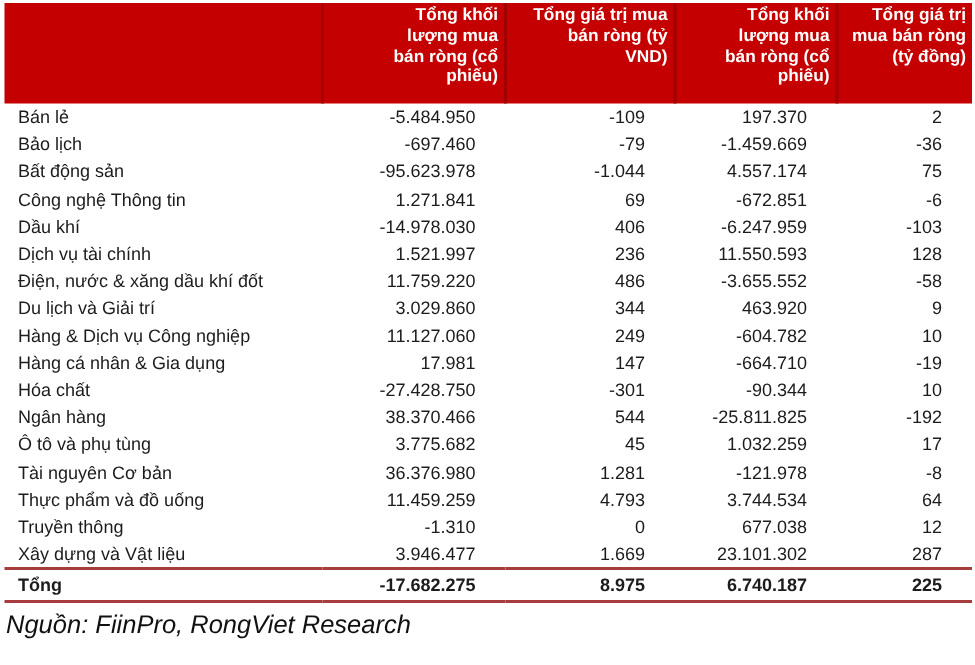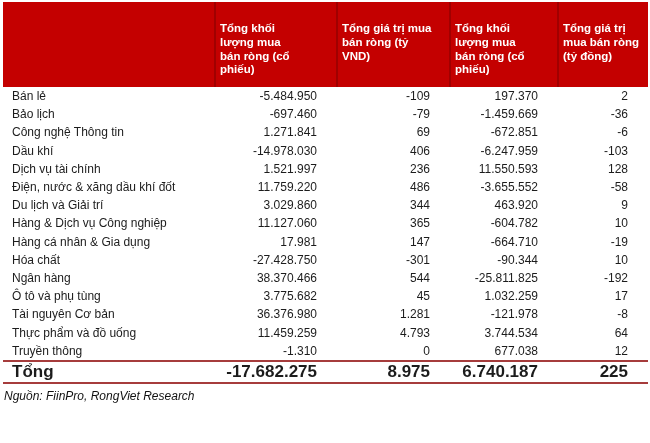--- a/index.html
+++ b/index.html
@@ -22,54 +22,54 @@
   col.c-v2 { width: 113px; }
   col.c-v3 { width: 108px; }
   col.c-v4 { width: 90px; }
 
   thead th {
     background: var(--header-bg, #c40000);
     color: #fff;
     font-weight: bold;
     font-size: 11.5px;
     line-height: 13.8px;
-    text-align: left;
+    text-align: right;
     vertical-align: top;
-    padding: 20px 4px 5px;
+    padding: 2px 4px 5px;
     height: 60px;
   }
   thead th + th { border-left: 2px solid var(--header-divider, #a00000); }
   thead th .hdr { display: inline-block; }
   th.h-vol .hdr { max-width: 84px; }
   th.h-val .hdr { max-width: 92px; }
 
   tbody td {
     font-size: 12px;
     height: 18.2px;
     line-height: 18.2px;
     padding: 0;
     white-space: nowrap;
     overflow: hidden;
   }
   td.label { text-align: left; padding-left: 9px; }
   td.num { text-align: right; padding-right: 20px; }
 
   tfoot td {
     font-weight: bold;
-    font-size: 17px;
+    font-size: 12px;
     height: 18px;
     line-height: 18px;
     border-top: 2px solid var(--total-rule, #a63c3c);
     border-bottom: 2px solid var(--total-rule, #a63c3c);
     white-space: nowrap;
   }
 
   .source {
     font-style: italic;
-    font-size: 12px;
+    font-size: 17px;
     color: #111;
     margin: 5px 0 0 1px;
   }
 </style>
 </head>
 <body>
 
 <div class="wrap">
   <table class="net-table">
     <colgroup>
@@ -97,20 +97,27 @@
           <td class="num">2</td>
         </tr>
         <tr>
           <td class="label">Bảo lịch</td>
           <td class="num">-697.460</td>
           <td class="num">-79</td>
           <td class="num">-1.459.669</td>
           <td class="num">-36</td>
         </tr>
         <tr>
+          <td class="label">Bất động sản</td>
+          <td class="num">-95.623.978</td>
+          <td class="num">-1.044</td>
+          <td class="num">4.557.174</td>
+          <td class="num">75</td>
+        </tr>
+        <tr>
           <td class="label">Công nghệ Thông tin</td>
           <td class="num">1.271.841</td>
           <td class="num">69</td>
           <td class="num">-672.851</td>
           <td class="num">-6</td>
         </tr>
         <tr>
           <td class="label">Dầu khí</td>
           <td class="num">-14.978.030</td>
           <td class="num">406</td>
@@ -134,21 +141,21 @@
         <tr>
           <td class="label">Du lịch và Giải trí</td>
           <td class="num">3.029.860</td>
           <td class="num">344</td>
           <td class="num">463.920</td>
           <td class="num">9</td>
         </tr>
         <tr>
           <td class="label">Hàng &amp; Dịch vụ Công nghiệp</td>
           <td class="num">11.127.060</td>
-          <td class="num">365</td>
+          <td class="num">249</td>
           <td class="num">-604.782</td>
           <td class="num">10</td>
         </tr>
         <tr>
           <td class="label">Hàng cá nhân &amp; Gia dụng</td>
           <td class="num">17.981</td>
           <td class="num">147</td>
           <td class="num">-664.710</td>
           <td class="num">-19</td>
         </tr>
@@ -186,20 +193,27 @@
           <td class="num">4.793</td>
           <td class="num">3.744.534</td>
           <td class="num">64</td>
         </tr>
         <tr>
           <td class="label">Truyền thông</td>
           <td class="num">-1.310</td>
           <td class="num">0</td>
           <td class="num">677.038</td>
           <td class="num">12</td>
+        </tr>
+        <tr>
+          <td class="label">Xây dựng và Vật liệu</td>
+          <td class="num">3.946.477</td>
+          <td class="num">1.669</td>
+          <td class="num">23.101.302</td>
+          <td class="num">287</td>
         </tr>
       </tbody>
     <tfoot>
       <tr>
         <td class="label">Tổng</td>
         <td class="num">-17.682.275</td>
         <td class="num">8.975</td>
         <td class="num">6.740.187</td>
         <td class="num">225</td>
       </tr>

